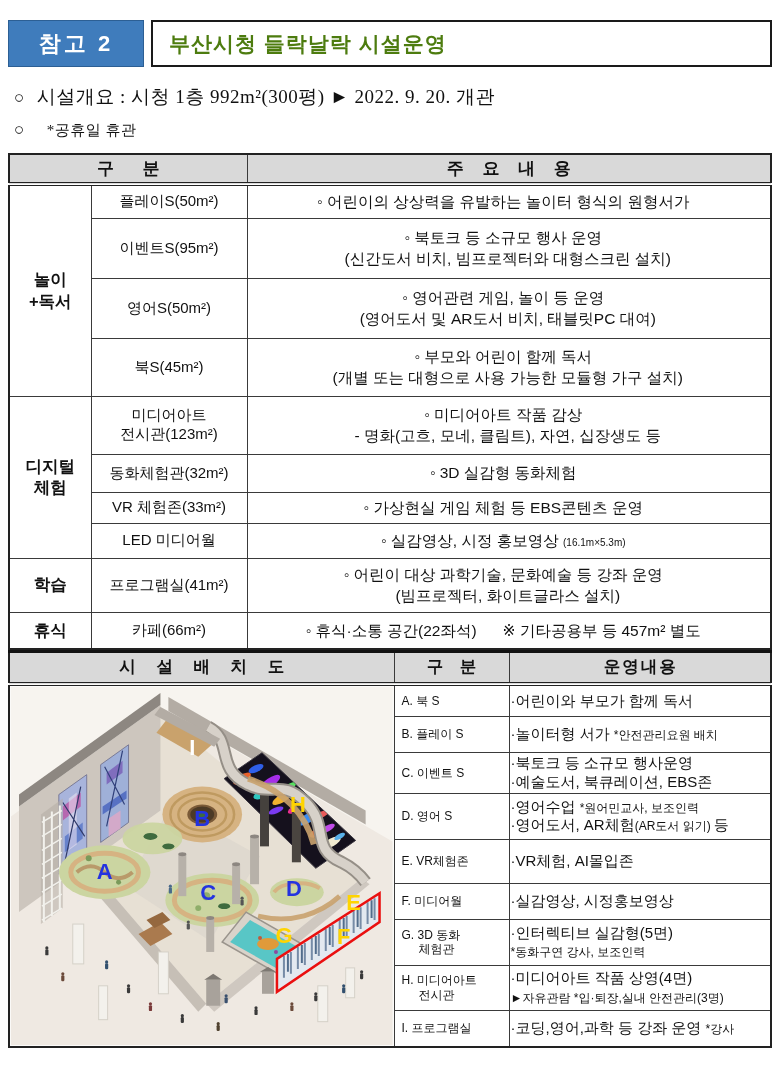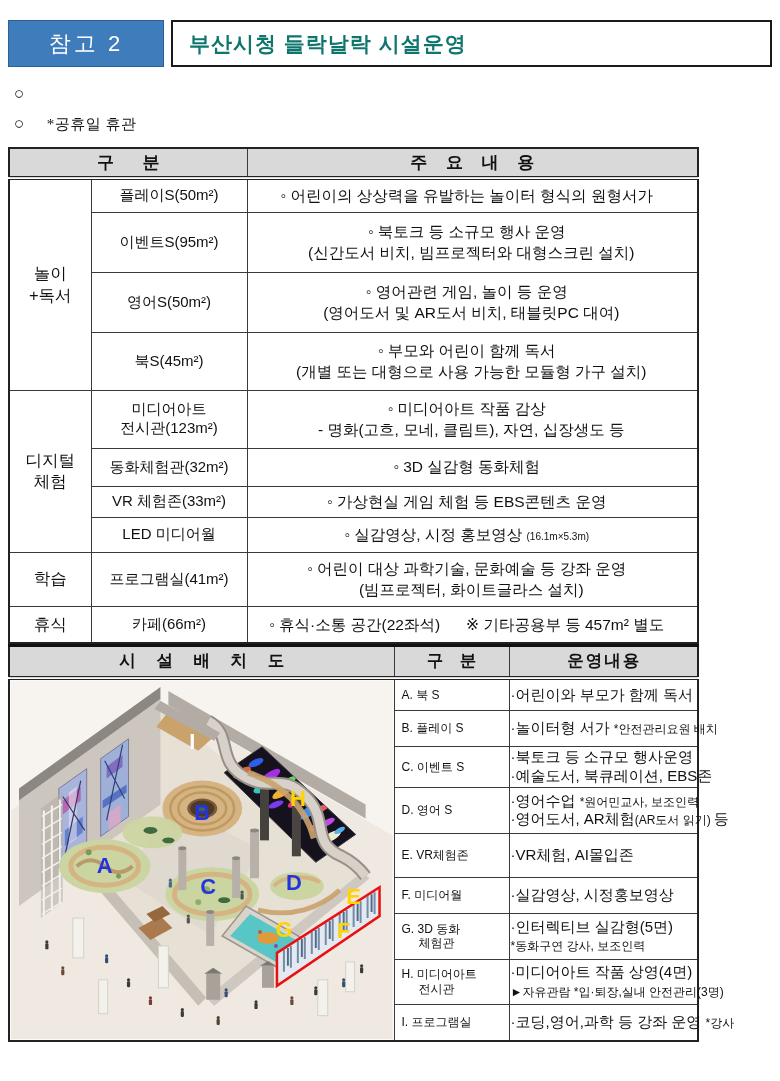--- a/index.html
+++ b/index.html
@@ -15,47 +15,47 @@
   body{
     width:780px;height:1081px;background:#ffffff;color:#111;
     font-family:"Liberation Sans","DejaVu Sans",sans-serif;
     overflow:hidden;position:relative;
   }
   .doc{position:absolute;left:0;top:0;width:780px;height:1081px;padding:0 8px;}
 
   
   .hdr{display:flex;gap:7px;margin-top:20px;height:47px;}
   .badge{
-    width:156px;background:var(--badge_bg);color:#fff;
+    width:136px;background:var(--badge_bg);color:#fff;
     border:1px solid #2c5f94;
-    font-size:22px;font-weight:normal;letter-spacing:3px;
+    font-size:22px;font-weight:bold;letter-spacing:3px;
     display:flex;align-items:center;justify-content:center;
   }
   .titlebox{
     flex:1;border:2px solid #1a1a1a;display:flex;align-items:center;
-    padding-left:16px;font-size:21px;font-weight:bold;letter-spacing:1px;color:#0f766e;
+    padding-left:16px;font-size:21px;font-weight:bold;letter-spacing:1px;color:#4d7c0f;
   }
 
   
   .overview{margin:17px 4px 0 6px;font-family:"Liberation Serif","DejaVu Serif",serif;}
   .ov-line{display:flex;align-items:baseline;margin-top:10px;font-size:19px;letter-spacing:.5px;white-space:nowrap;}
   .ov-line .circ{font-size:17px;margin-right:12px;}
   .ov-line .note{font-size:15px;margin-left:10px;}
 
   
-  table{border-collapse:collapse;table-layout:fixed;width:691px;}
+  table{border-collapse:collapse;table-layout:fixed;width:764px;}
   .main-table{margin-top:13px;border:2px solid var(--border_dark);}
   .main-table th,.main-table td{border:1px solid #3a3a3a;}
   .main-table thead th{
     background:var(--header_bg);height:30px;font-size:17px;font-weight:bold;
     border-bottom:4px double #222;
   }
   th.sp1{letter-spacing:12px;text-indent:12px;}
   th.sp2{letter-spacing:7px;text-indent:7px;}
-  td.cat{font-size:16.5px;font-weight:normal;text-align:center;line-height:1.3;}
+  td.cat{font-size:16.5px;font-weight:bold;text-align:center;line-height:1.3;}
   td.room{font-size:15px;text-align:center;line-height:1.25;padding:2px 1px;}
   td.cont{font-size:15.5px;padding:2px 19px 2px 8px;line-height:1.38;text-align:center;}
   .ln{white-space:nowrap;}
   .ln .sm{font-size:10px;}
   .ln .xnote{margin-left:26px;}
   .ln2{padding-left:9px;white-space:nowrap;}
 
   
   .layout-table{border:2px solid var(--border_dark);border-top:3px solid #111;}
   .layout-table th,.layout-table td{border:1px solid #3a3a3a;}
@@ -82,20 +82,21 @@
 <div class="doc">
 
   <div class="hdr">
     <div class="badge">참고 2</div>
     <div class="titlebox">부산시청 들락날락 시설운영</div>
   </div>
 
   <div class="overview">
     <div class="ov-line">
       <span class="circ">○</span>
+      <span>시설개요 : 시청 1층 992m²(300평) ► 2022. 9. 20. 개관</span>
     </div>
     <div class="ov-line">
       <span class="circ">○</span>
       <span class="note">*공휴일 휴관</span>
     </div>
   </div>
 
   <table class="main-table">
     <colgroup>
         <col style="width:82px">

